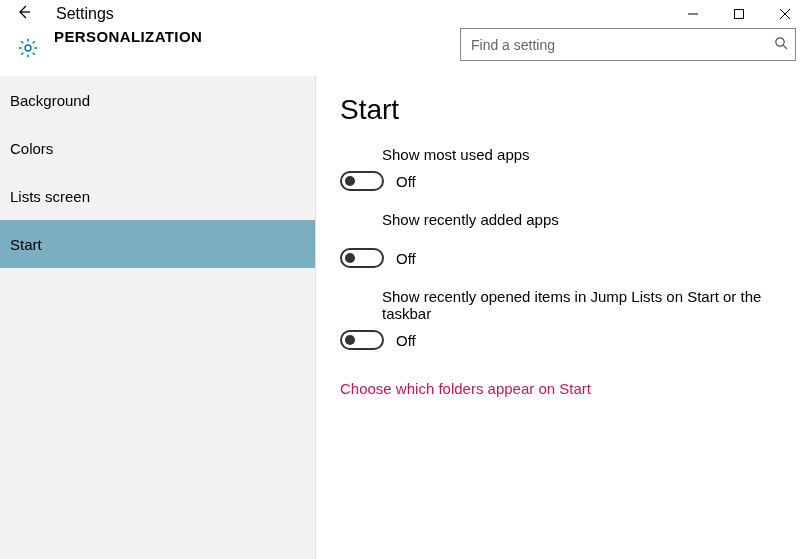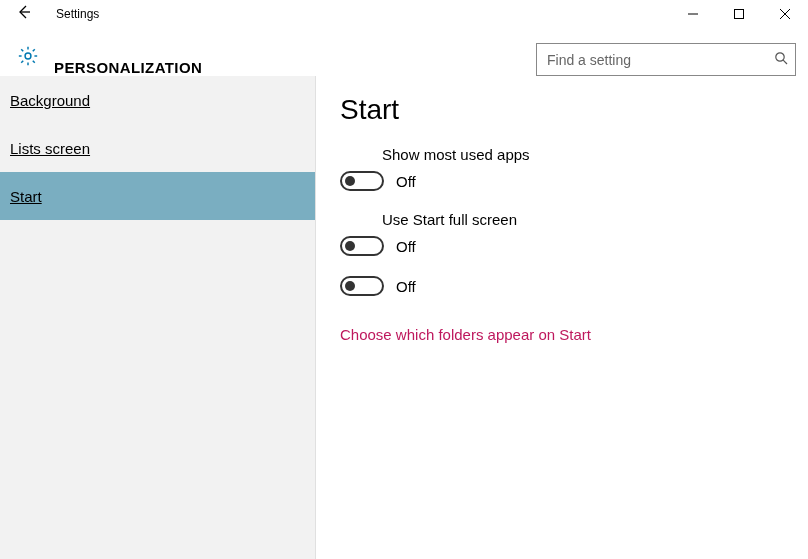--- a/index.html
+++ b/index.html
@@ -9,44 +9,44 @@
     height: 28px;
     display: flex;
     align-items: center;
     background: #fff;
   }
   .back-btn {
     width: 48px; height: 28px;
     display: flex; align-items: center; justify-content: center;
   }
   .back-btn svg { width: 16px; height: 16px; }
-  .title-text { font-size: 12px; color: #000; margin-left: 8px; }
+  .title-text { font-size: 16px; color: #000; margin-left: 8px; }
   .win-controls { margin-left: auto; display: flex; }
   .win-btn { width: 46px; height: 28px; display: flex; align-items: center; justify-content: center; }
   .win-btn svg { width: 10px; height: 10px; }
 
   .header-row {
     height: 48px;
     display: flex;
-    align-items: flex-end;
+    align-items: flex-start;
     padding: 0 8px;
   }
   .gear-wrap {
     width: 40px; height: 40px;
     display: flex; align-items: center; justify-content: center;
   }
   .gear-wrap svg { width: 22px; height: 22px; }
   .category-label {
     font-size: 15px; font-weight: 600; letter-spacing: 0.4px;
     color: #000; margin-left: 6px;
   }
   .search-wrap {
     margin-left: auto;
     position: relative;
-    width: 260px;
+    width: 336px;
     margin-right: 4px;
   }
   .search-input {
     width: 100%; height: 33px;
     border: 1px solid #888;
     padding: 4px 30px 4px 10px;
     font-size: 14px;
     color: #333;
     outline: none;
   }
@@ -62,21 +62,21 @@
   }
   .sidebar {
     width: 316px;
     background: #f2f2f2;
     border-right: 1px solid #e0e0e0;
   }
   .side-item {
     height: 48px;
     padding: 0 10px;
     display: flex; align-items: center;
-    font-size: 15px; color: #000; text-decoration: underline;
+    font-size: 15px; color: #000;
   }
   .side-item.selected {
     background: #7aaec1;
     color: #000;
   }
 
   .main {
     flex: 1;
     padding: 18px 24px;
     overflow: auto;
@@ -174,50 +174,54 @@
     </span>
   </div>
 </div>
 
 <div class="body-row">
   <div class="sidebar" id="sidebar">
       <div class="side-item">
         <span>Background</span>
       </div>
       <div class="side-item">
+        <span>Colors</span>
+      </div>
+      <div class="side-item">
         <span>Lists screen</span>
       </div>
       <div class="side-item selected">
         <span>Start</span>
       </div>
     </div>
   <div class="main">
     <div class="page-title">Start</div>
     <div id="settings-container">
         <div class="setting-block">
           <div class="setting-label">Show most used apps</div>
           <div class="toggle-row">
             <div class="toggle off">
               <div class="knob"></div>
             </div>
             <div class="toggle-state">Off</div>
           </div>
         </div>
         <div class="setting-block">
-        </div>
-        <div class="setting-block">
-          <div class="setting-label">Use Start full screen</div>
+          <div class="setting-label">Show recently added apps</div>
+        </div>
+        <div class="setting-block">
           <div class="toggle-row">
             <div class="toggle off">
               <div class="knob"></div>
             </div>
             <div class="toggle-state">Off</div>
           </div>
         </div>
         <div class="setting-block">
+          <div class="setting-label">Show recently opened items in Jump Lists on Start or the taskbar</div>
           <div class="toggle-row">
             <div class="toggle off">
               <div class="knob"></div>
             </div>
             <div class="toggle-state">Off</div>
           </div>
         </div>
       </div>
     <a class="link-text">Choose which folders appear on Start</a>
   </div>

